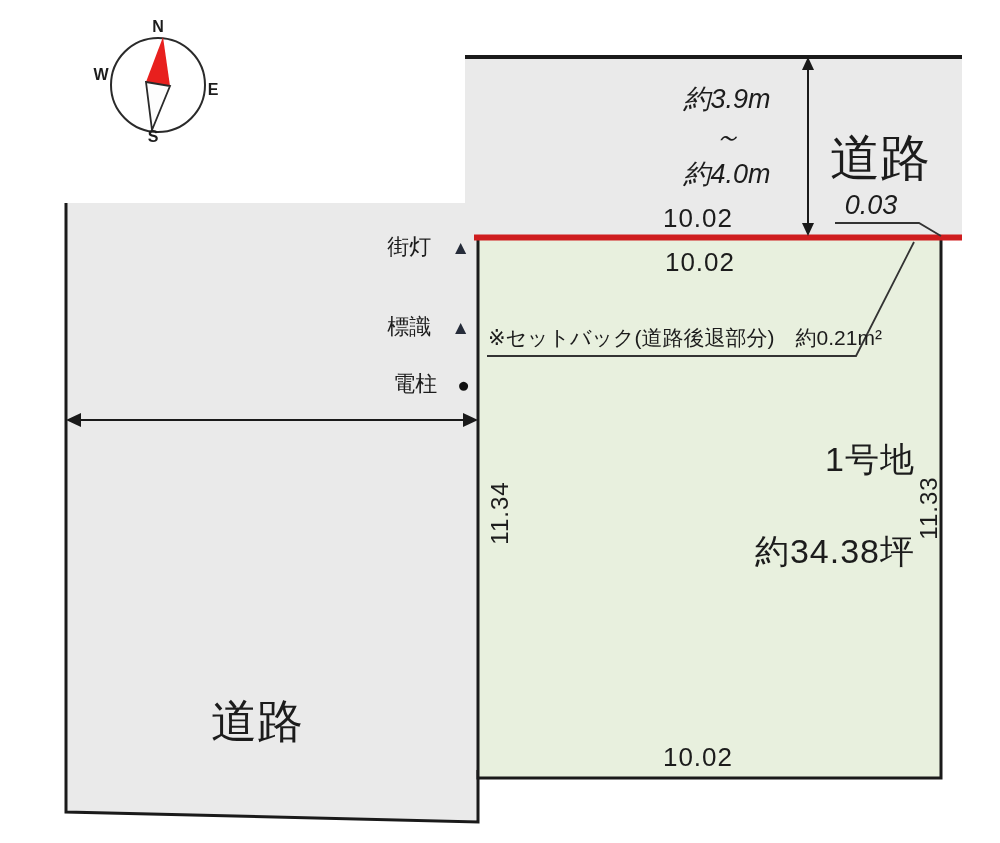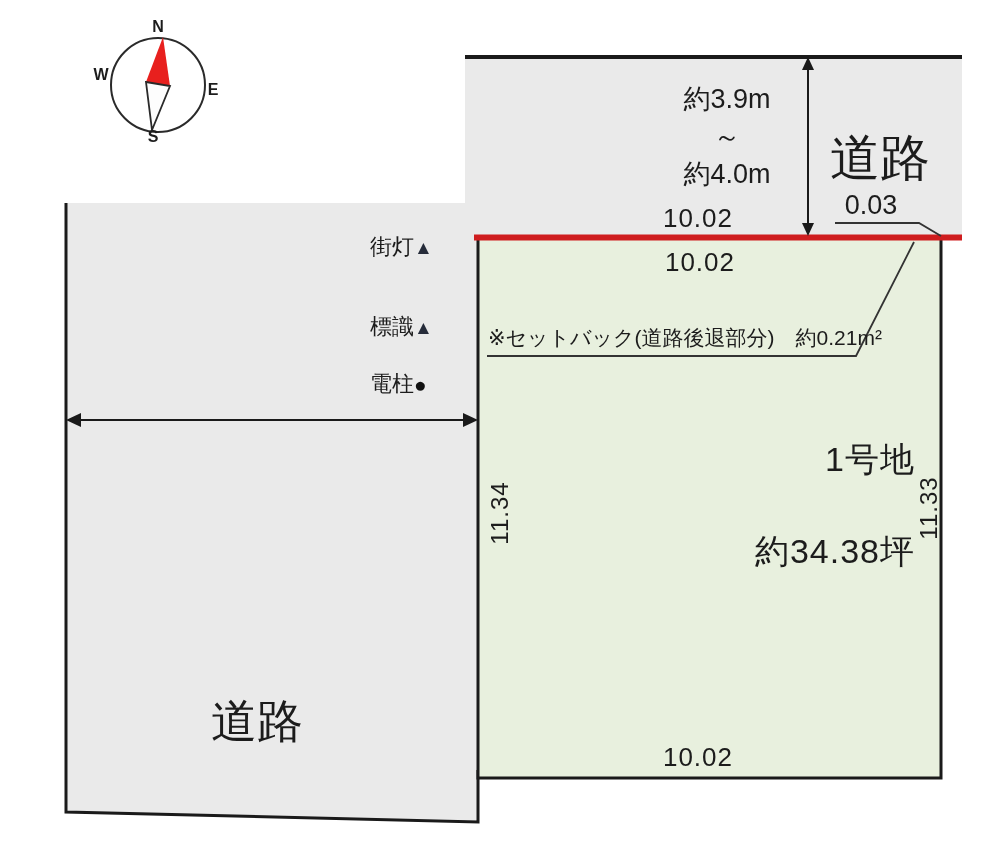--- a/index.html
+++ b/index.html
@@ -2,30 +2,30 @@
 <html><head>
 <meta charset="utf-8">
 <style>
   html,body{margin:0;padding:0;background:#ffffff;}
   .canvas{
     position:relative;width:1000px;height:843px;background:#ffffff;overflow:hidden;
     font-family:"Liberation Sans","DejaVu Sans",sans-serif;color:#1c1c1c;
   }
   .abs{position:absolute;}
   .ctr{text-align:center;}
-  .t27{font-size:27px;}
+  .t27{font-size:27px;font-style:italic;}
   .t26{font-size:26px;letter-spacing:1px;}
   .t50{font-size:50px;}
   .t46{font-size:46px;}
   .t34{font-size:34px;letter-spacing:1px;text-align:right;}
   .t28{font-size:28px;}
   .t24{font-size:24px;letter-spacing:1px;}
   .t21{font-size:21px;}
   .compass-letter{font-size:16px;font-weight:bold;width:24px;text-align:center;}
-  .legend-row{display:flex;align-items:center;gap:0;width:100px;height:26px;}
+  .legend-row{display:flex;align-items:center;justify-content:flex-end;gap:20px;width:100px;height:26px;}
   .legend-label{font-size:22px;white-space:nowrap;}
   .marker-tri{font-size:19px;color:#262c3a;line-height:1;}
   .marker-dot{font-size:21px;color:#111111;line-height:1;}
   .rot90{transform:rotate(-90deg);transform-origin:0 0;width:80px;text-align:center;}
   svg{display:block;}
 </style>
 </head>
 <body>
 
 <div class="canvas">

